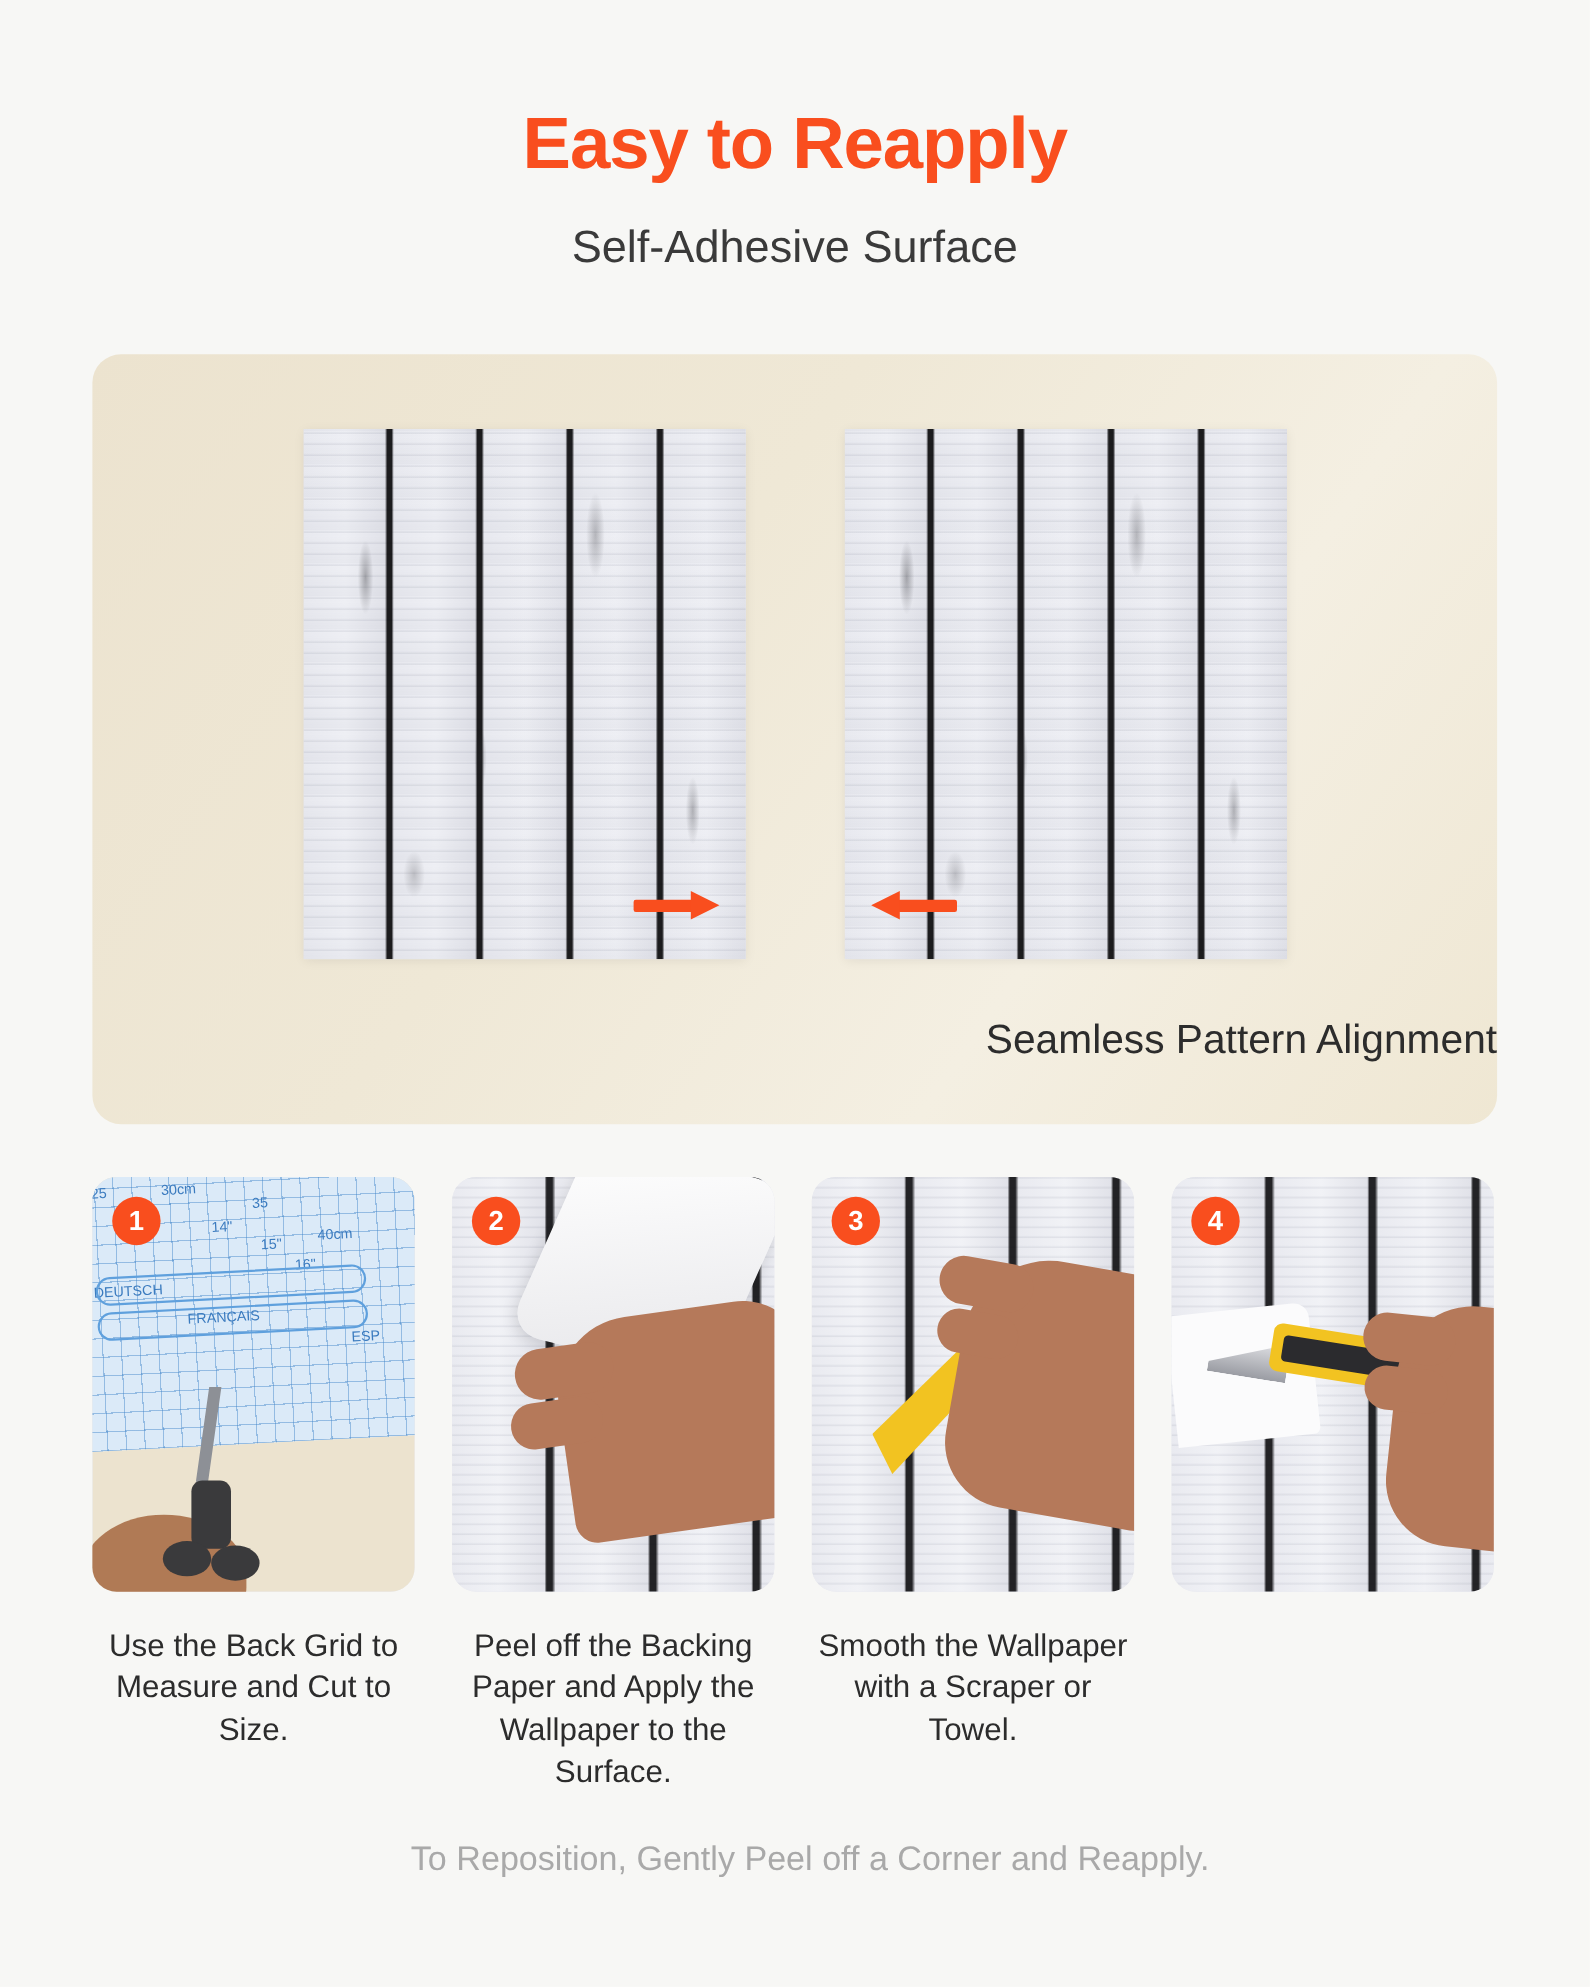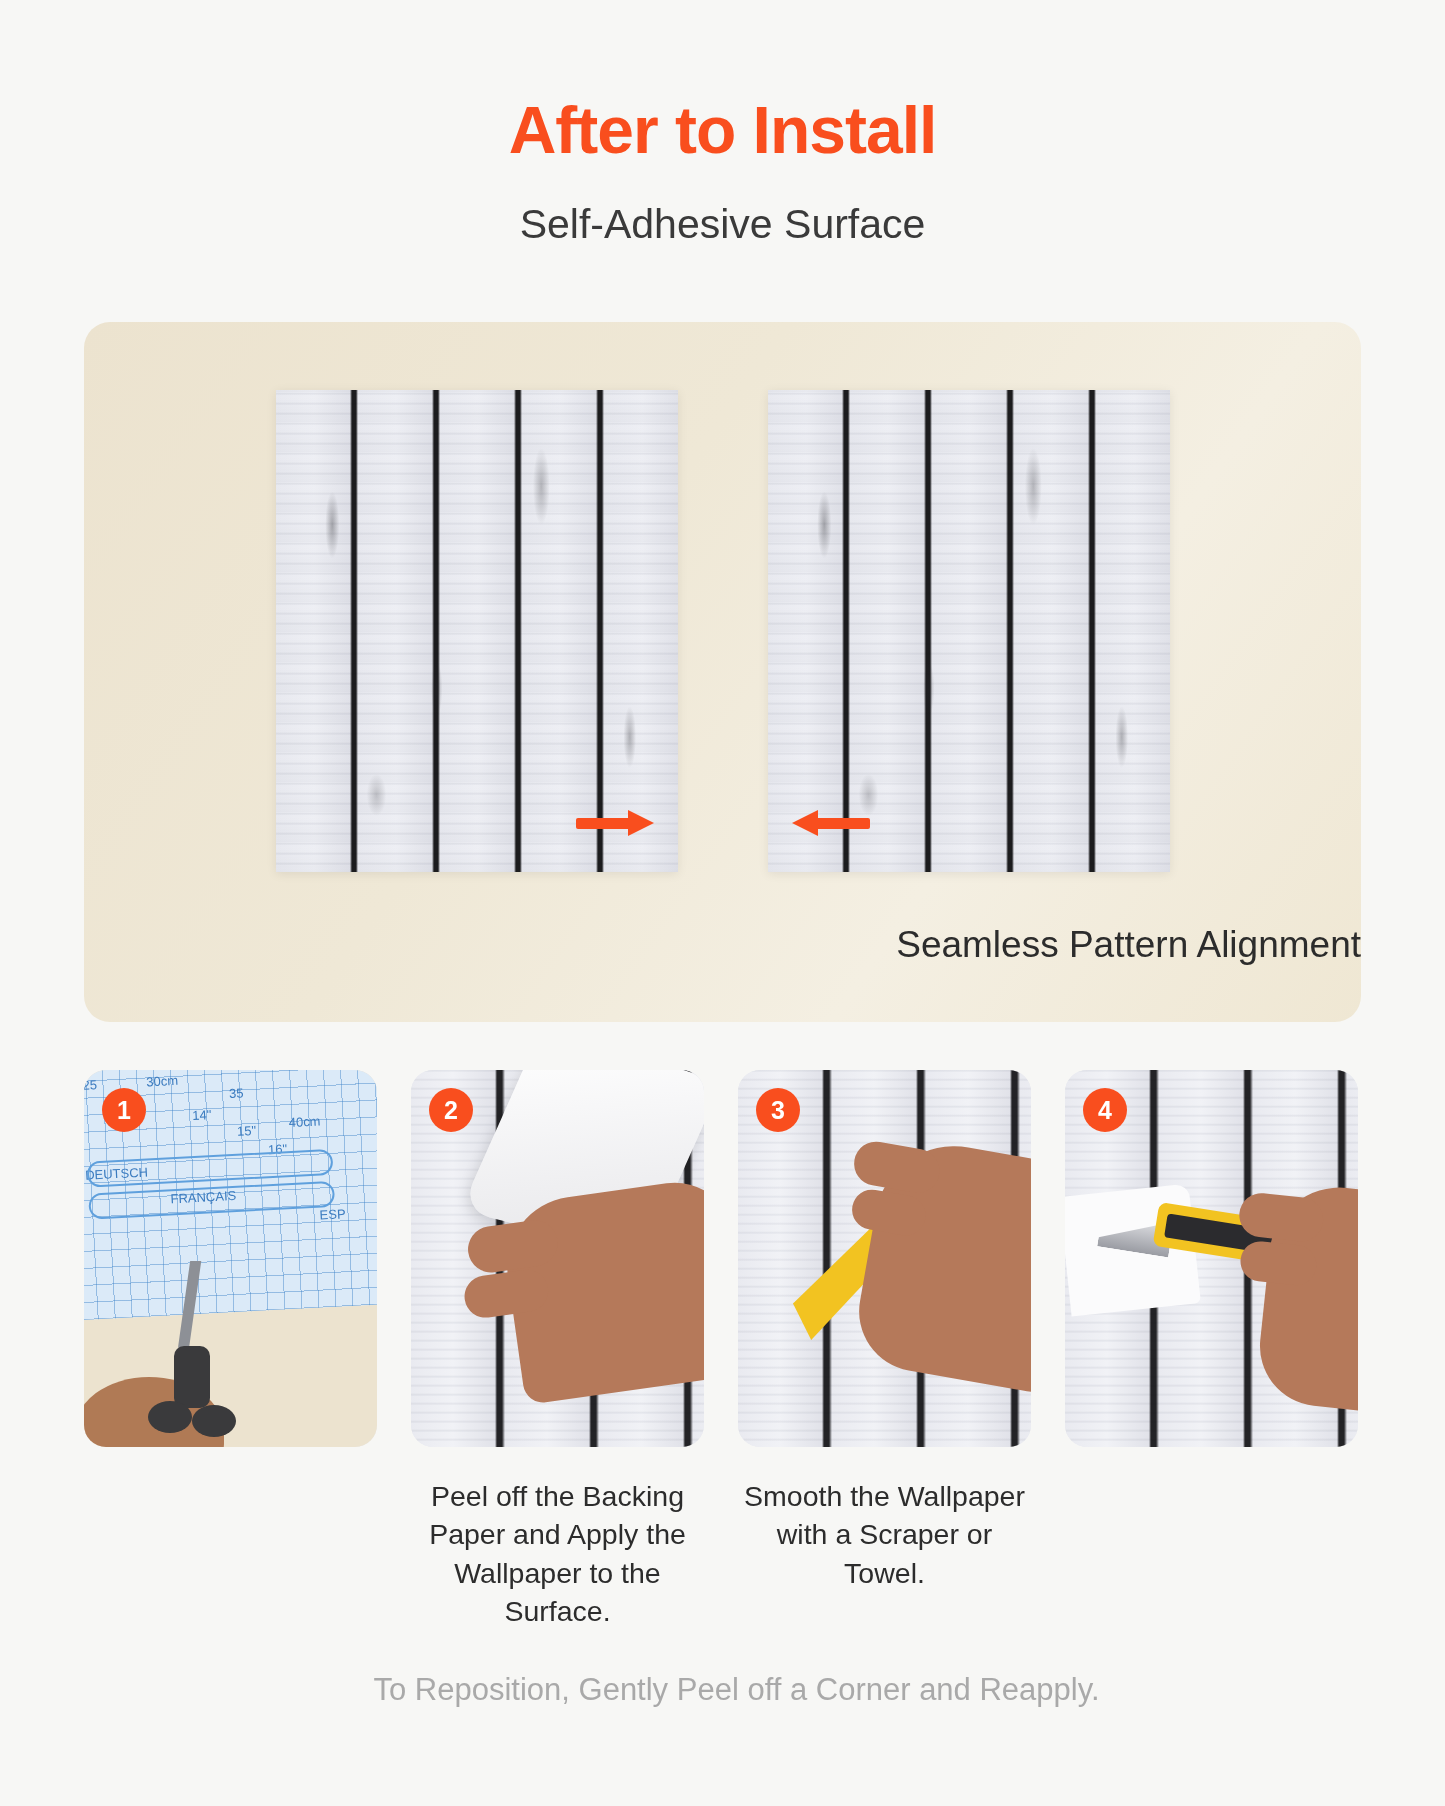--- a/index.html
+++ b/index.html
@@ -309,21 +309,21 @@
     font-size: 31px;
     color: #a9a9a9;
     margin-left: 28px;
   }
 </style>
 </head>
 <body>
 
 <div class="page">
 
-  <h1 class="headline">After to Install</h1>
+  <h1 class="headline">Easy to Reapply</h1>
   <h2 class="subhead">Self-Adhesive Surface</h2>
 
   <div class="hero">
     <div class="panels">
 
       <div class="wood-panel">
         <div class="planks"></div>
         <div class="grain"></div>
         <div class="knots"></div>
         <div class="arrow right">
@@ -367,20 +367,21 @@
         </div>
         <svg class="scissors" viewBox="0 0 120 190">
           <rect x="52" y="-40" width="11" height="130" rx="4" fill="#8d9096" transform="rotate(8 57 30)"></rect>
           <rect x="40" y="85" width="36" height="62" rx="10" fill="#3a3a3c"></rect>
           <ellipse cx="36" cy="156" rx="22" ry="16" fill="#3a3a3c"></ellipse>
           <ellipse cx="80" cy="160" rx="22" ry="16" fill="#3a3a3c"></ellipse>
         </svg>
         <div class="hand" style="left:-10px; bottom:-40px; width:150px; height:110px;"></div>
         <div class="badge">1</div>
       </div>
+      <div class="step-label">Use the Back Grid to Measure and Cut to Size.</div>
     </div>
 
     <div class="step">
       <div class="step-img">
         <div class="planks"></div>
         <div class="grain"></div>
         <div class="peel-sheet"></div>
         <div class="hand2">
           <div class="finger" style="left:-36px; top:18px; width:90px; height:46px;"></div>
           <div class="finger" style="left:-46px; top:66px; width:84px; height:42px;"></div>

